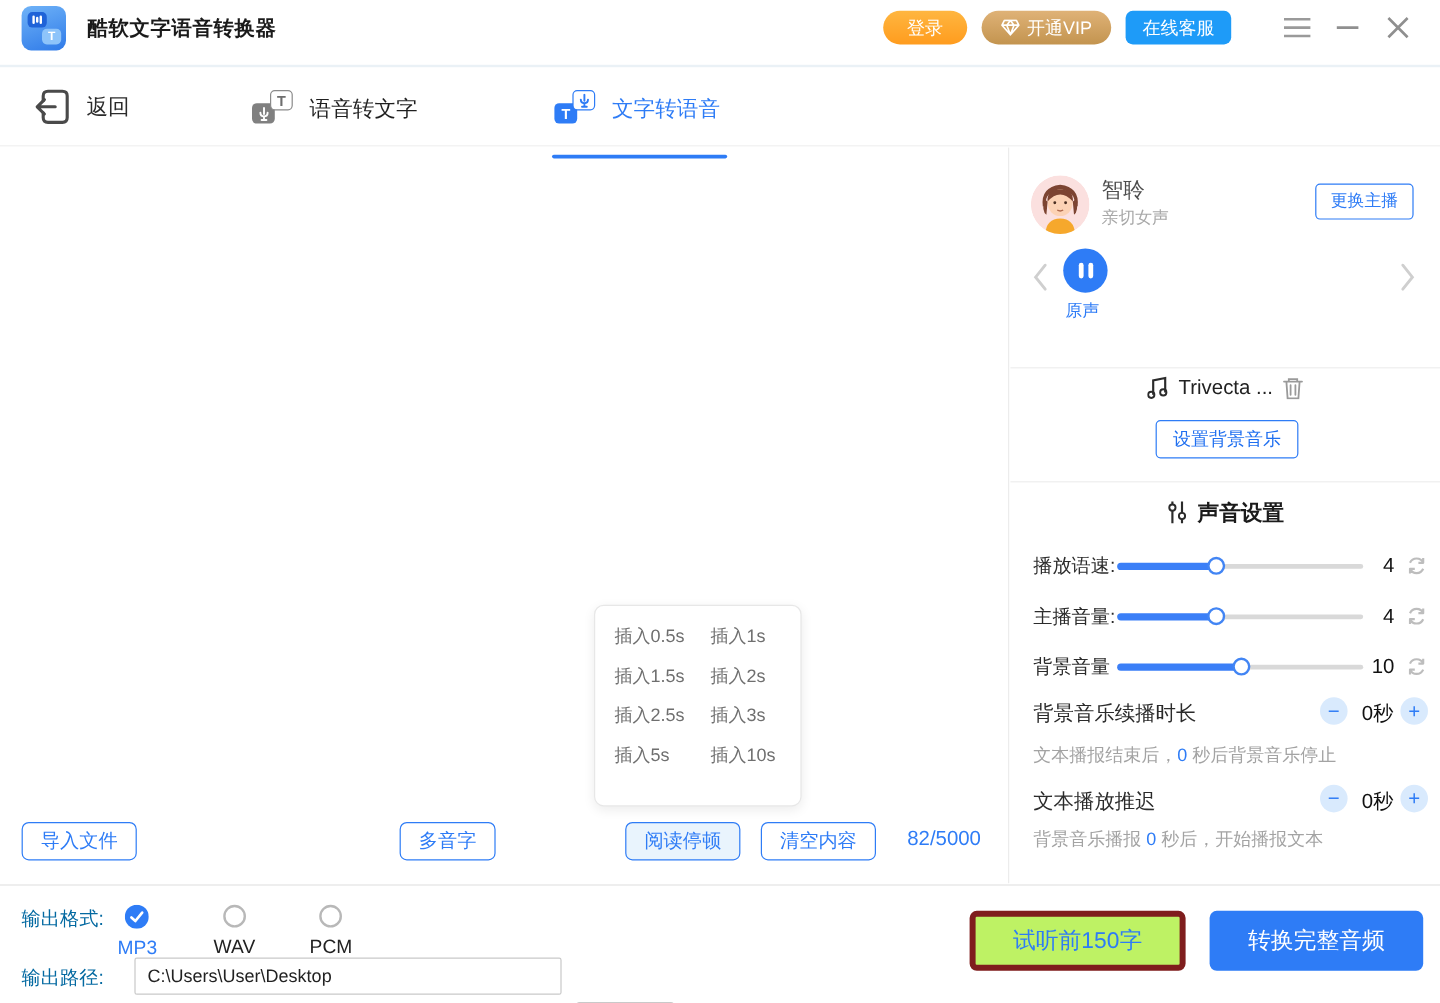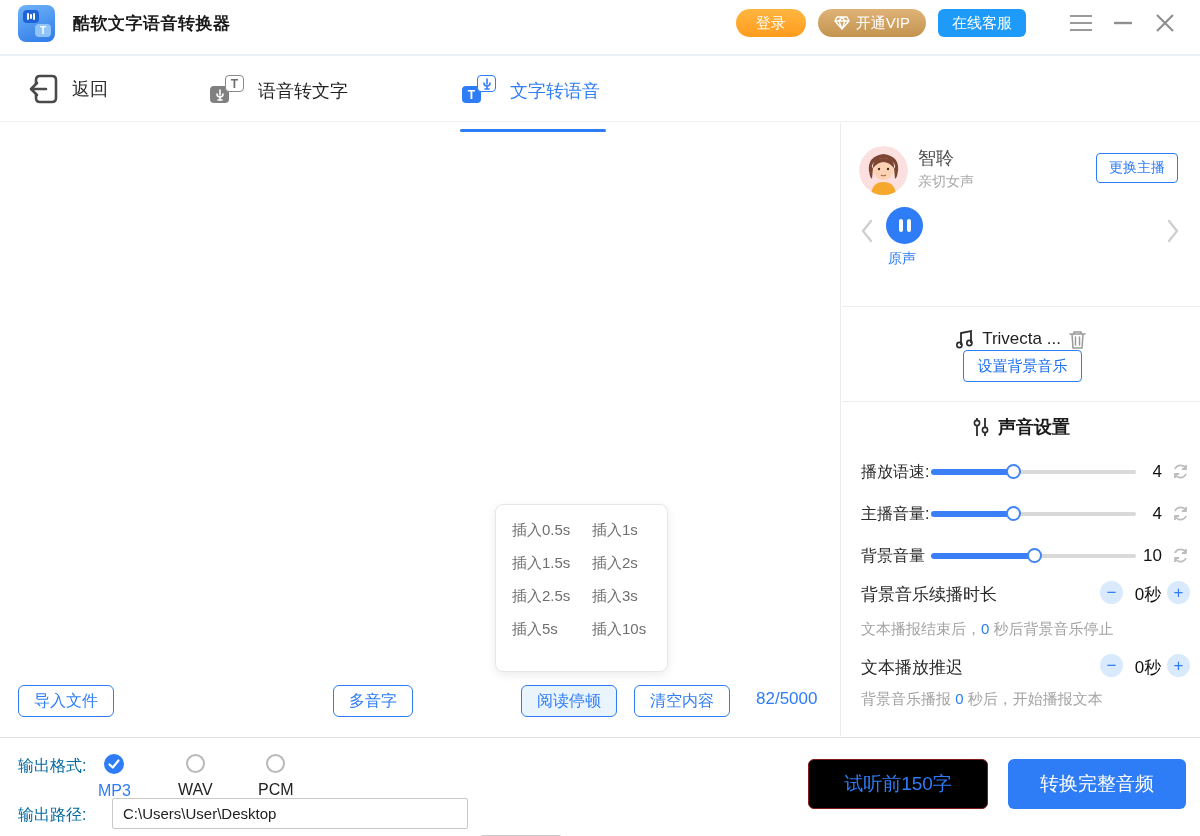--- a/index.html
+++ b/index.html
@@ -45,21 +45,21 @@
   .sidebar { position:absolute; left:842px; top:0; width:358px; height:613px; }
   .avatar { position:absolute; left:17px; top:23px; width:49px; height:49px; border-radius:50%; overflow:hidden; }
   .v-name { position:absolute; left:76px; top:23px; font-size:18px; color:#4d4d4d; }
   .v-desc { position:absolute; left:76px; top:50px; font-size:14px; color:#a8a8a8; }
   .change-btn { position:absolute; right:22px; top:30px; height:30px; font-size:14px; padding:0 12px; border-radius:4px; background:#fff; border:1px solid #2e7cf6; color:#2e7cf6; cursor:pointer; }
   .chev { position:absolute; top:96px; cursor:pointer; }
   .playbtn { position:absolute; left:44px; top:84px; width:37px; height:37px; border-radius:50%; background:#2e7cf6; display:flex; align-items:center; justify-content:center; gap:4px; cursor:pointer; }
   .playbtn i { width:4px; height:13px; background:#fff; border-radius:2px; }
   .sample { position:absolute; left:46px; top:127px; font-size:14px; color:#2e7cf6; }
   .divider { position:absolute; left:0; width:358px; height:1px; background:#eeeeee; }
-  .music-row { position:absolute; left:0; top:190px; width:358px; display:flex; align-items:center; justify-content:center; gap:8px;margin-top:16px; }
+  .music-row { position:absolute; left:0; top:190px; width:358px; display:flex; align-items:center; justify-content:center; gap:8px; }
   .music-row .track { font-size:17px; color:#222; }
   .setmusic-btn { position:absolute; left:121px; top:227px; width:119px; height:32px; background:#fff; border:1px solid #2e7cf6; color:#1f6ff0; font-size:15px; border-radius:4px; cursor:pointer; }
   .ss-title { position:absolute; left:0; top:292px; width:358px; display:flex; align-items:center; justify-content:center; gap:8px; font-size:18px; font-weight:bold; color:#1b1b1b; }
   .srow { position:absolute; left:0; width:358px; height:24px; }
   .srow .lbl { position:absolute; left:19px; top:2px; font-size:16px; color:#2b2b2b; }
   .srow .track { position:absolute; left:89px; top:10px; width:205px; height:4px; background:#d9d9d9; border-radius:2px; }
   .srow .fill { position:absolute; left:0; top:-1px; height:6px; background:#3b7ff7; border-radius:3px; }
   .srow .thumb { position:absolute; top:-6px; width:15px; height:15px; border-radius:50%; background:#fff; border:2px solid #4285f4; }
   .srow .val { position:absolute; left:294px; top:2px; width:26px; text-align:right; font-size:17px; color:#111; }
   .srow .reset { position:absolute; left:330px; top:3px; cursor:pointer; }
@@ -71,21 +71,21 @@
   .hint b { color:#2e7cf6; font-weight:normal; }
 
   
   .footer { position:absolute; left:0; top:737px; width:1200px; height:99px; border-top:1px solid #e3e3e3; background:#fff; }
   .f-lbl { position:absolute; left:18px; font-size:16px; color:#0369a1; }
   .radio { position:absolute; display:flex; align-items:center; gap:8px; cursor:pointer; font-size:16px; color:#222;flex-direction:column; }
   .radio .circ { width:19px; height:19px; border-radius:50%; border:2px solid #b8b8b8; background:#fff; }
   .radio.checked { color:#2e7cf6; }
   .path-input { position:absolute; left:112px; top:60px; width:356px; height:31px; border:1px solid #c9c9c9; border-radius:2px; font-size:15px; color:#222; padding:0 10px; font-family:"Liberation Sans",sans-serif; }
   .changepath { position:absolute; left:480px; top:60px; height:31px; padding:0 12px; background:#fff; border:1px solid #c9c9c9; border-radius:3px; font-size:14px; color:#222; cursor:pointer;margin-top:37px; }
-  .preview-btn { position:absolute; left:808px; top:21px; width:180px; height:50px; background:#000000; border:1px solid #7f1d1d; border-radius:6px; color:#2e7cf6; font-size:19px; cursor:pointer; }
+  .preview-btn { position:absolute; left:808px; top:21px; width:180px; height:50px; background:#bef264; border:5px solid #7f1d1d; border-radius:6px; color:#2e7cf6; font-size:19px; cursor:pointer; }
   .convert-btn { position:absolute; left:1008px; top:21px; width:178px; height:50px; background:#2e7cf6; border:none; border-radius:6px; color:#fff; font-size:19px; cursor:pointer; }
 </style>
 </head>
 <body>
 
 <div class="titlebar">
   <div class="logo">
     <span class="bub1">
         <i style="left:4px;height:7px;top:3px"></i>
         <i style="left:7px;height:5px;top:4px"></i>

